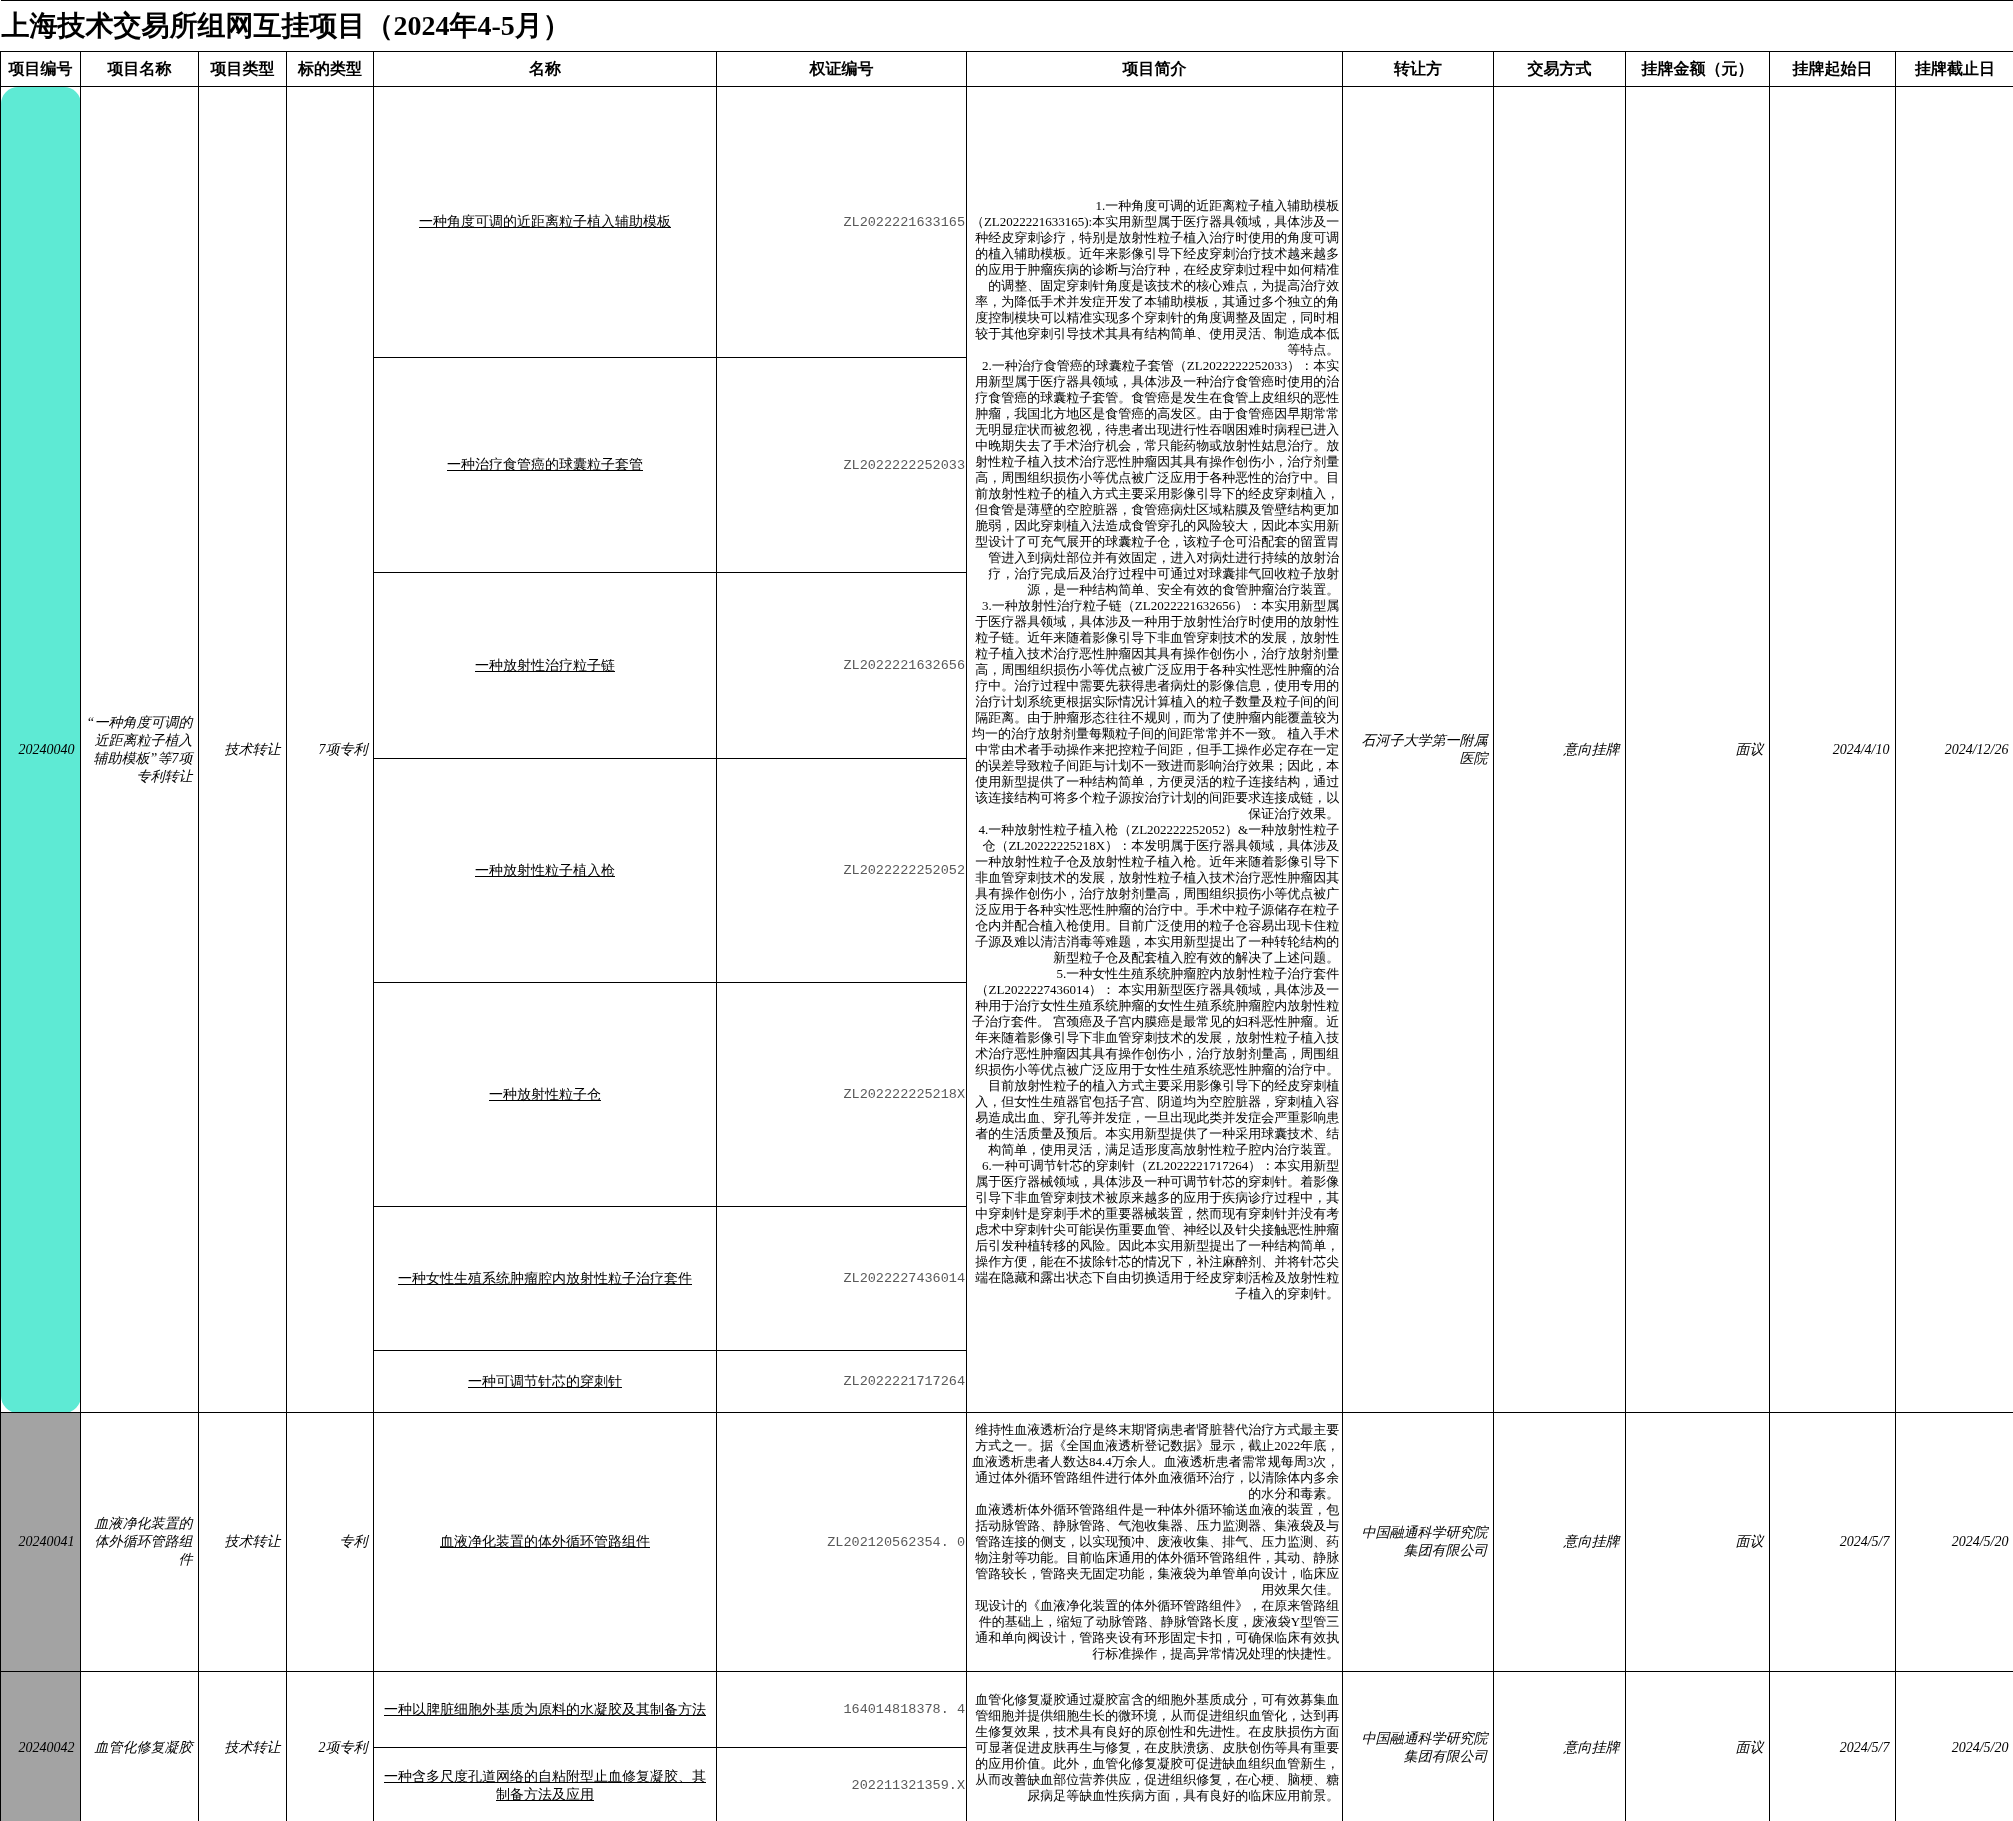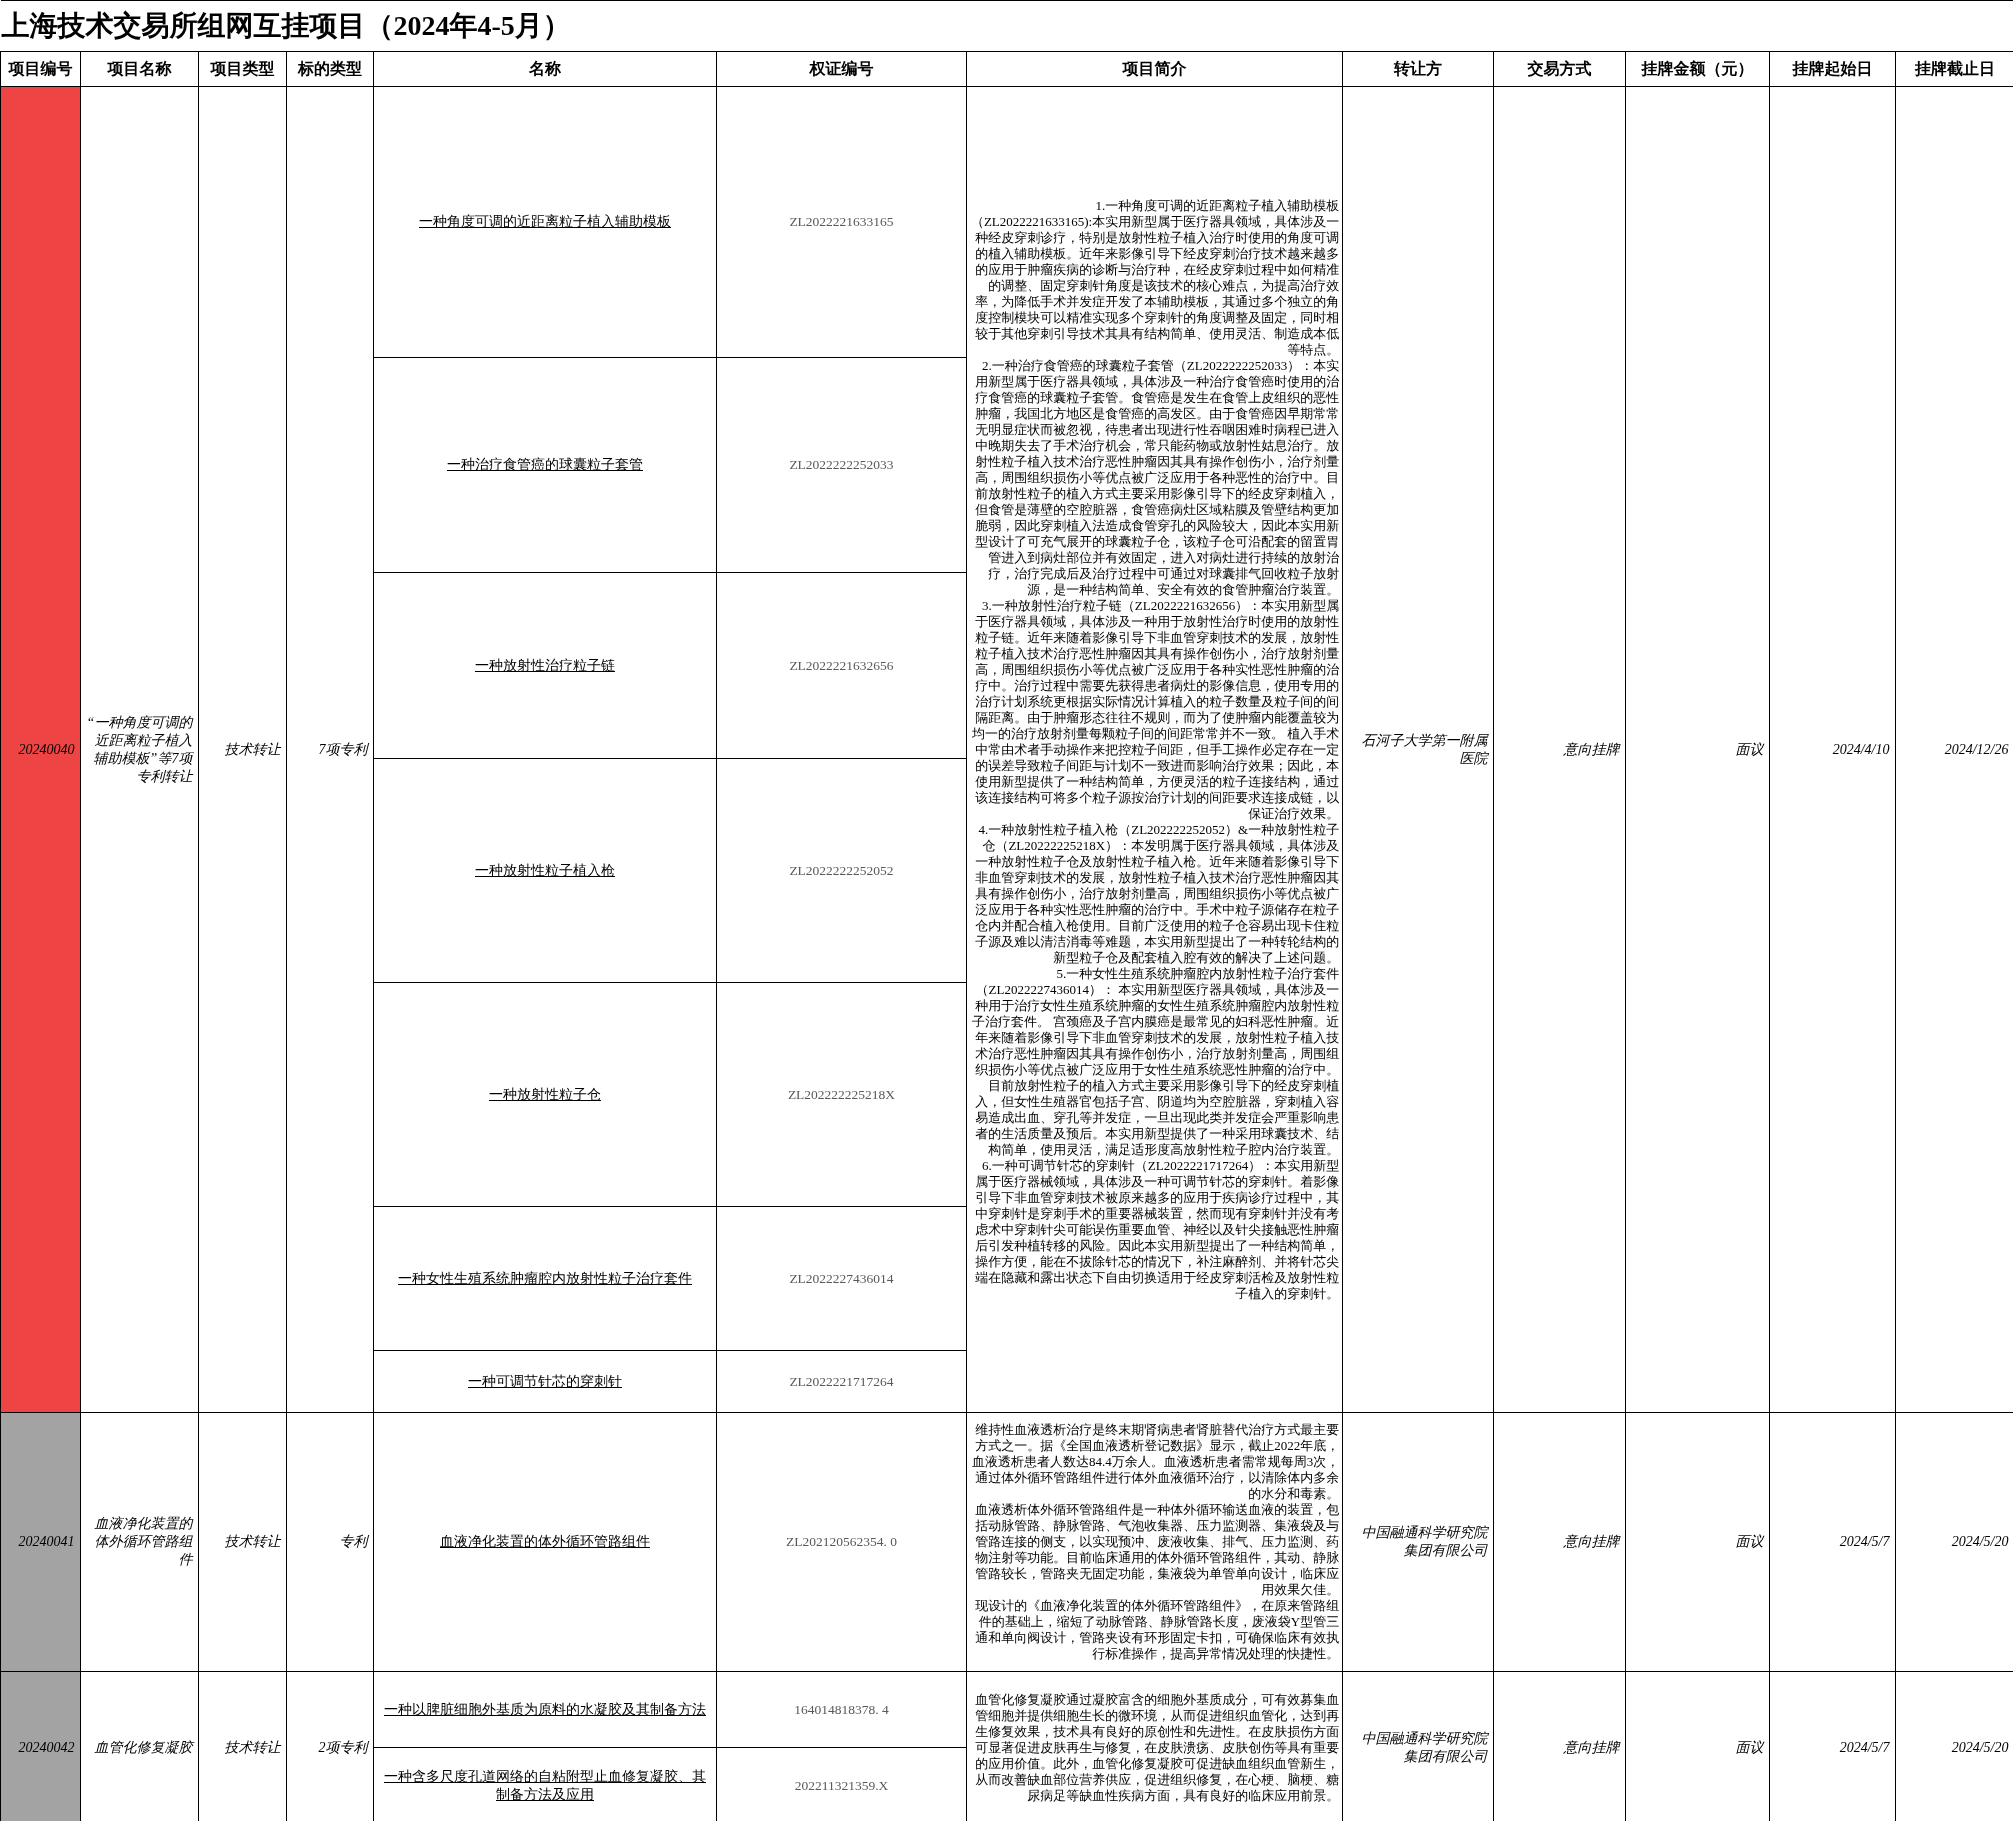--- a/index.html
+++ b/index.html
@@ -4,25 +4,25 @@
 <style>
   html,body{margin:0;padding:0;background:#ffffff;}
   body{width:2014px;font-family:"Liberation Serif","DejaVu Serif",serif;color:#000;}
   table.sheet{border-collapse:collapse;table-layout:fixed;width:2014px;}
   td,th{border:0.9px solid #000;overflow:hidden;word-break:break-all;}
   .title-cell{border-left:none;border-right:none;border-top:1.9px solid #000;
     font-size:28px;font-weight:bold;text-align:left;height:48px;vertical-align:middle;}
   th.colh{font-size:16px;font-weight:bold;text-align:center;height:34px;vertical-align:middle;padding:0 1.9px;margin-top:40px;}
   td.c{font-size:14px;text-align:right;vertical-align:middle;padding:0 5.6px;font-style:italic;}
   td.name{font-size:14px;text-align:center;vertical-align:middle;padding:0 9.3px;text-decoration:underline;}
-  td.cert{font-size:13.5px;color:#595959;text-align:center;vertical-align:middle;
-    font-family:Liberation Serif, serif;margin-top:40px;}
+  td.cert{font-size:13.5px;color:#595959;text-align:right;vertical-align:middle;
+    font-family:Liberation Mono, monospace;margin-top:40px;}
   td.desc{font-size:13px;line-height:16px;text-align:right;vertical-align:middle;
     white-space:pre-wrap;padding:0.9px 2.8px;}
-  .bg-green{background:#ef4444;}
+  .bg-green{background:#5eead4;border-radius:17px;}
   .bg-peach{background:#a3a3a3;}
 </style>
 </head>
 <body>
 
 <table class="sheet">
   <colgroup>
     <col style="width:80px">
       <col style="width:118px">
       <col style="width:88px">

